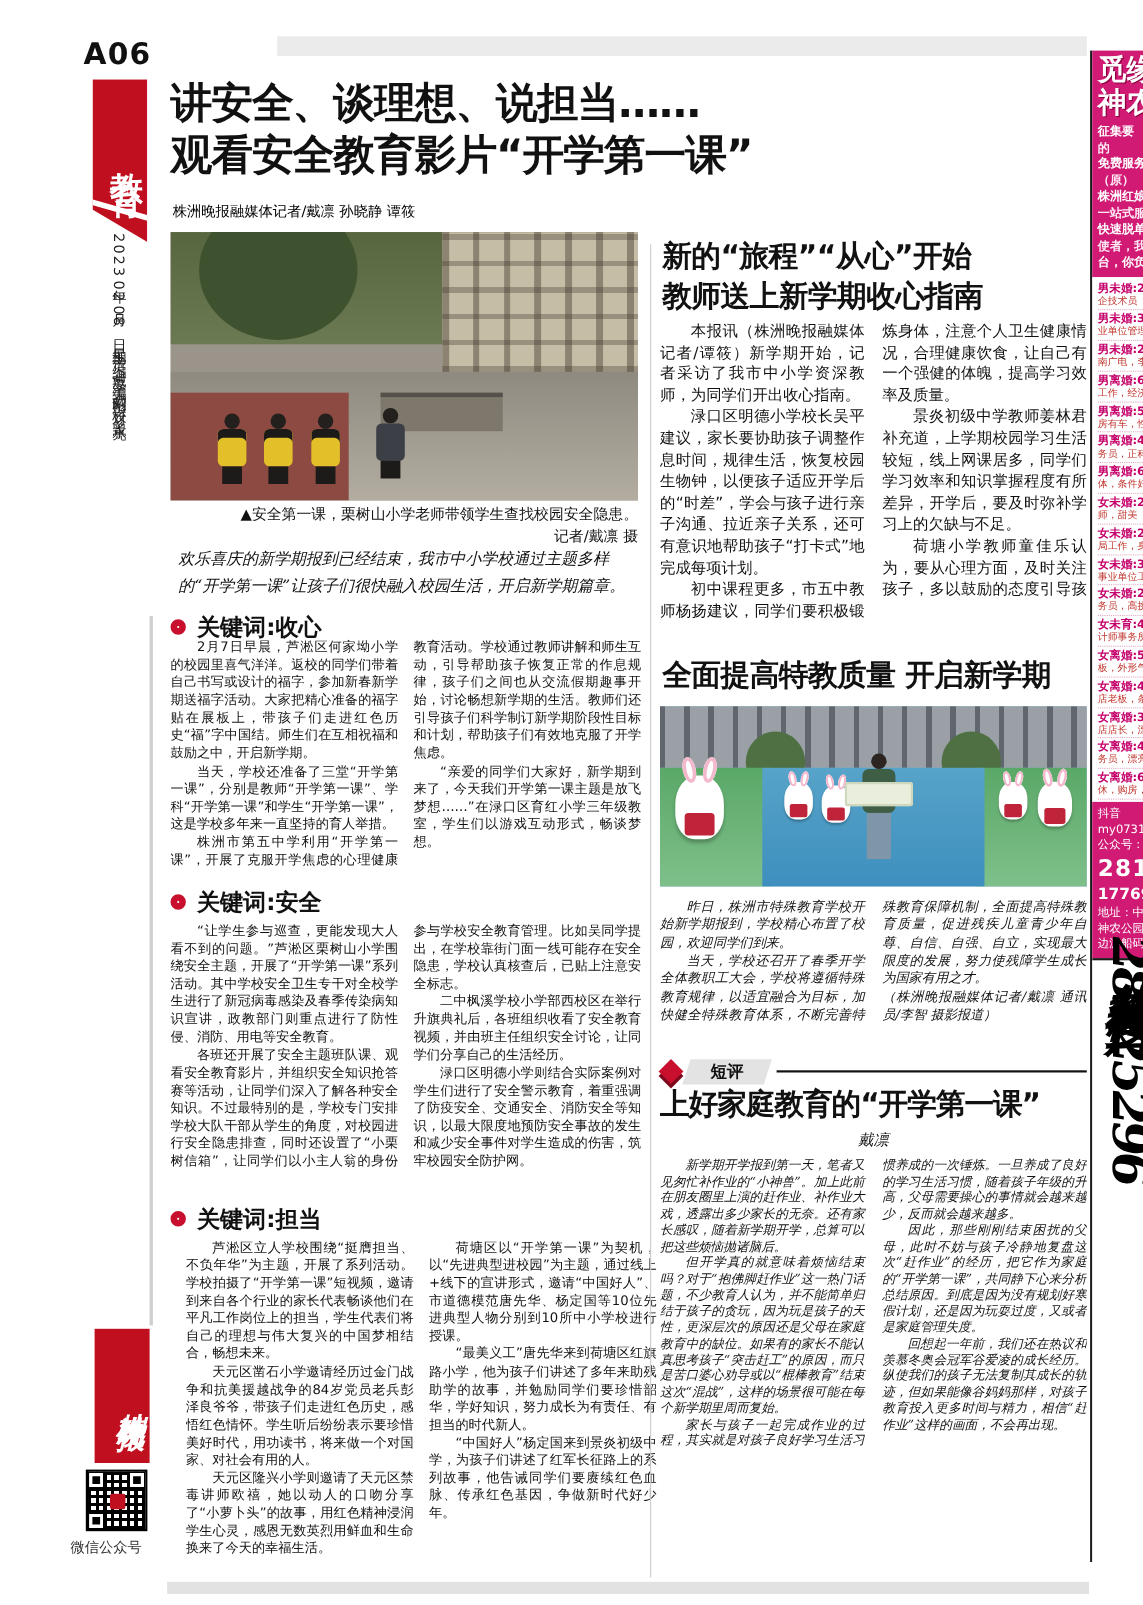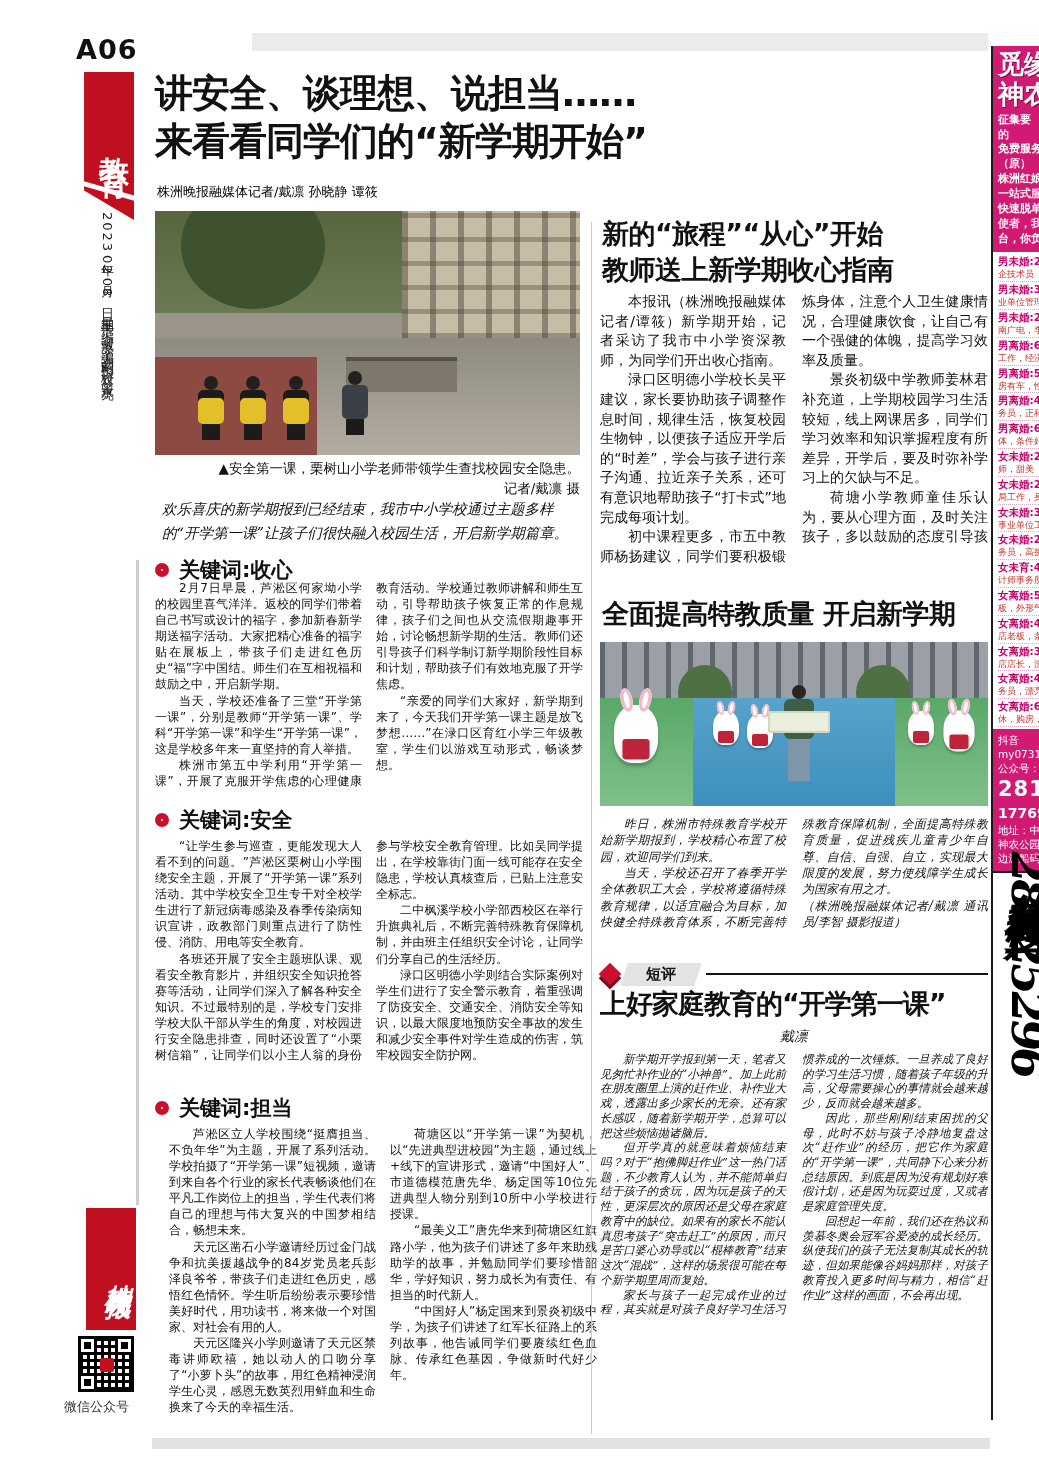--- a/index.html
+++ b/index.html
@@ -160,21 +160,21 @@
     <div class="eye tr"></div>
     <div class="eye bl"></div>
     <div class="logo-dot"></div>
   </div>
   <div class="qr-caption">微信公众号</div>
 
   <div class="top-band"></div>
 
   <h1 class="headline">
     <span>讲安全、谈理想、说担当……</span><br>
-    <span>来看看同学们的“新学期开始”</span>
+    <span>观看安全教育影片“开学第一课”</span>
   </h1>
   <div class="byline">株洲晚报融媒体记者/戴凛 孙晓静 谭筱</div>
 
   <div class="photo1">
     <div class="p1-trees"></div>
     <div class="p1-blob" style="left:6%;top:-12%;width:34%;height:52%;"></div>
     <div class="p1-blob" style="left:58%;top:-16%;width:30%;height:48%;"></div>
     <div class="p1-building"></div>
     <div class="p1-ground"></div>
     <div class="p1-red"></div>
@@ -217,21 +217,21 @@
       <p>“亲爱的同学们大家好，新学期到来了，今天我们开学第一课主题是放飞梦想……”在渌口区育红小学三年级教室，学生们以游戏互动形式，畅谈梦想。</p>
     </div>
 
   <div class="kw-head" id="kw-anquan">
     <span class="donut"></span>
     <span class="kw-text">关键词:安全</span>
   </div>
   <div class="body-cols" id="body-anquan">
       <p>“让学生参与巡查，更能发现大人看不到的问题。”芦淞区栗树山小学围绕安全主题，开展了“开学第一课”系列活动。其中学校安全卫生专干对全校学生进行了新冠病毒感染及春季传染病知识宣讲，政教部门则重点进行了防性侵、消防、用电等安全教育。</p>
       <p>各班还开展了安全主题班队课、观看安全教育影片，并组织安全知识抢答赛等活动，让同学们深入了解各种安全知识。不过最特别的是，学校专门安排学校大队干部从学生的角度，对校园进行安全隐患排查，同时还设置了“小栗树信箱”，让同学们以小主人翁的身份参与学校安全教育管理。比如吴同学提出，在学校靠街门面一线可能存在安全隐患，学校认真核查后，已贴上注意安全标志。</p>
-      <p>二中枫溪学校小学部西校区在举行升旗典礼后，不断完善特殊教育保障机制，并由班主任组织安全讨论，让同学们分享自己的生活经历。</p>
+      <p>二中枫溪学校小学部西校区在举行升旗典礼后，各班组织收看了安全教育视频，并由班主任组织安全讨论，让同学们分享自己的生活经历。</p>
       <p>渌口区明德小学则结合实际案例对学生们进行了安全警示教育，着重强调了防疫安全、交通安全、消防安全等知识，以最大限度地预防安全事故的发生和减少安全事件对学生造成的伤害，筑牢校园安全防护网。</p>
     </div>
 
   <div class="kw-head" id="kw-dandang">
     <span class="donut"></span>
     <span class="kw-text">关键词:担当</span>
   </div>
   <div class="body-cols" id="body-dandang">
       <p>芦淞区立人学校围绕“挺膺担当、不负年华”为主题，开展了系列活动。学校拍摄了“开学第一课”短视频，邀请到来自各个行业的家长代表畅谈他们在平凡工作岗位上的担当，学生代表们将自己的理想与伟大复兴的中国梦相结合，畅想未来。</p>
       <p>天元区凿石小学邀请经历过金门战争和抗美援越战争的84岁党员老兵彭泽良爷爷，带孩子们走进红色历史，感悟红色情怀。学生听后纷纷表示要珍惜美好时代，用功读书，将来做一个对国家、对社会有用的人。</p>

